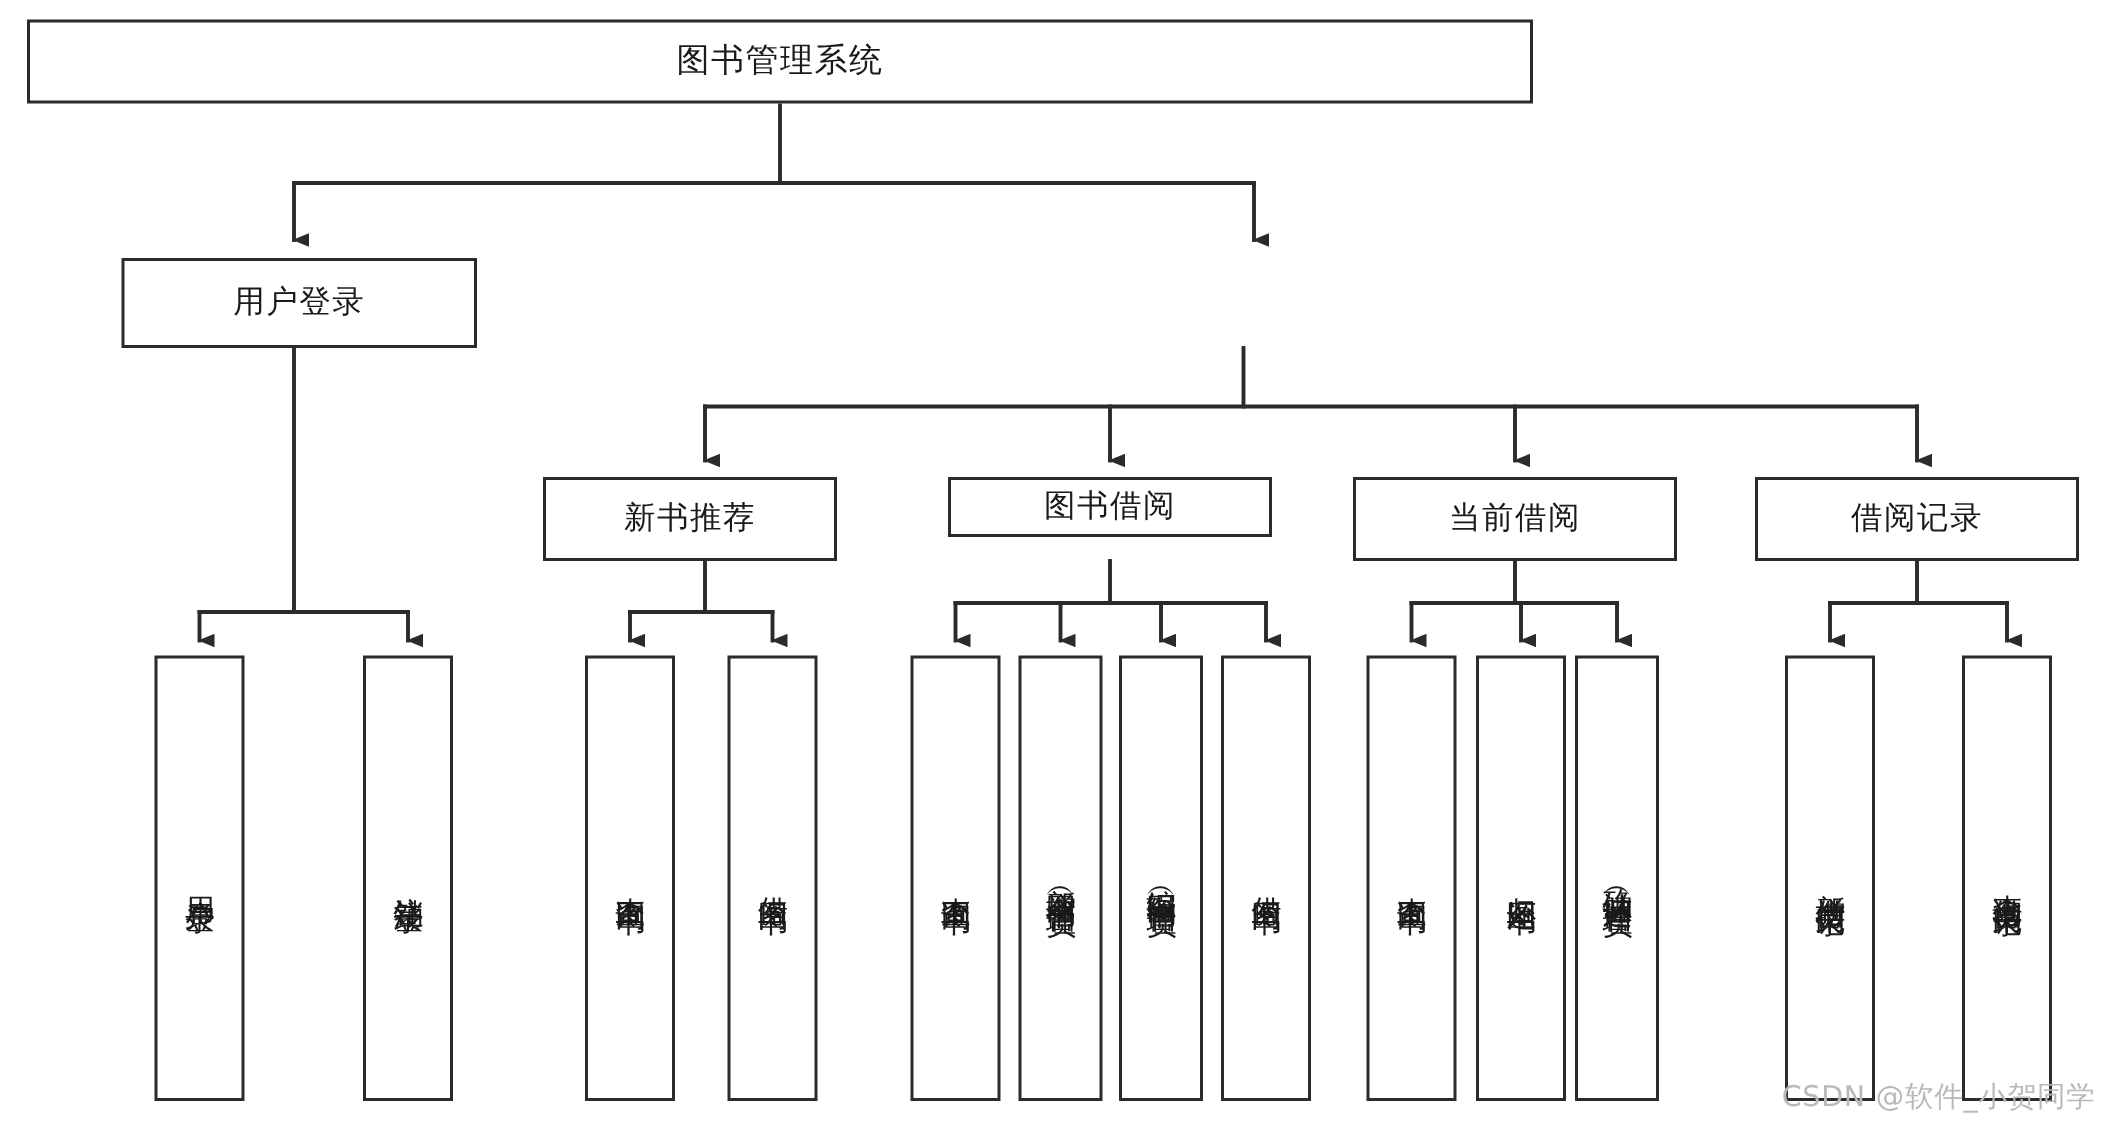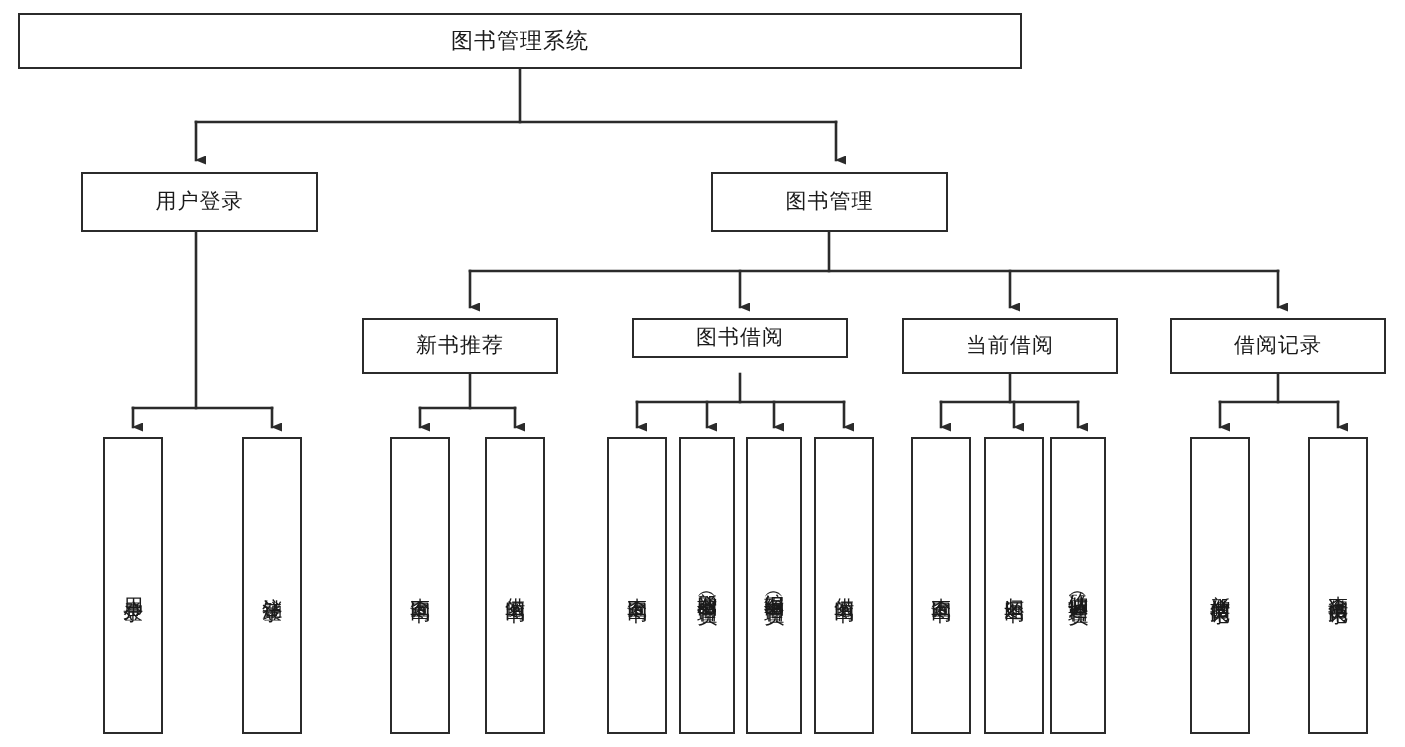--- a/index.html
+++ b/index.html
@@ -125,23 +125,20 @@
     </g>
   </svg>
 
   <div class="node horizontal root" style="left:18px; top:13px; width:1004px; height:56px;">
     <span>图书管理系统</span>
   </div>
 
   <div class="node horizontal" style="left:81px; top:172px; width:237px; height:60px;">
     <span>用户登录</span>
   </div>
-  <div class="node horizontal" style="left:711px; top:172px; width:237px; height:60px;">
-    <span>图书管理</span>
-  </div>
 
   <div class="node horizontal" style="left:362px; top:318px; width:196px; height:56px;">
     <span>新书推荐</span>
   </div>
   <div class="node horizontal" style="left:632px; top:318px; width:216px; height:40px;">
     <span>图书借阅</span>
   </div>
   <div class="node horizontal" style="left:902px; top:318px; width:216px; height:56px;text-align:center;">
     <span>当前借阅</span>
   </div>
@@ -186,14 +183,15 @@
     <span>确认归还（管理员）</span>
   </div>
 
   <div class="node vertical" style="left:1190px; top:437px; width:60px; height:297px;">
     <span>新增借阅记录</span>
   </div>
   <div class="node vertical" style="left:1308px; top:437px; width:60px; height:297px;">
     <span>查询借阅记录</span>
   </div>
 
+  <div id="watermark">CSDN @软件_小贺同学</div>
 
 </div>
 
 </body></html>

